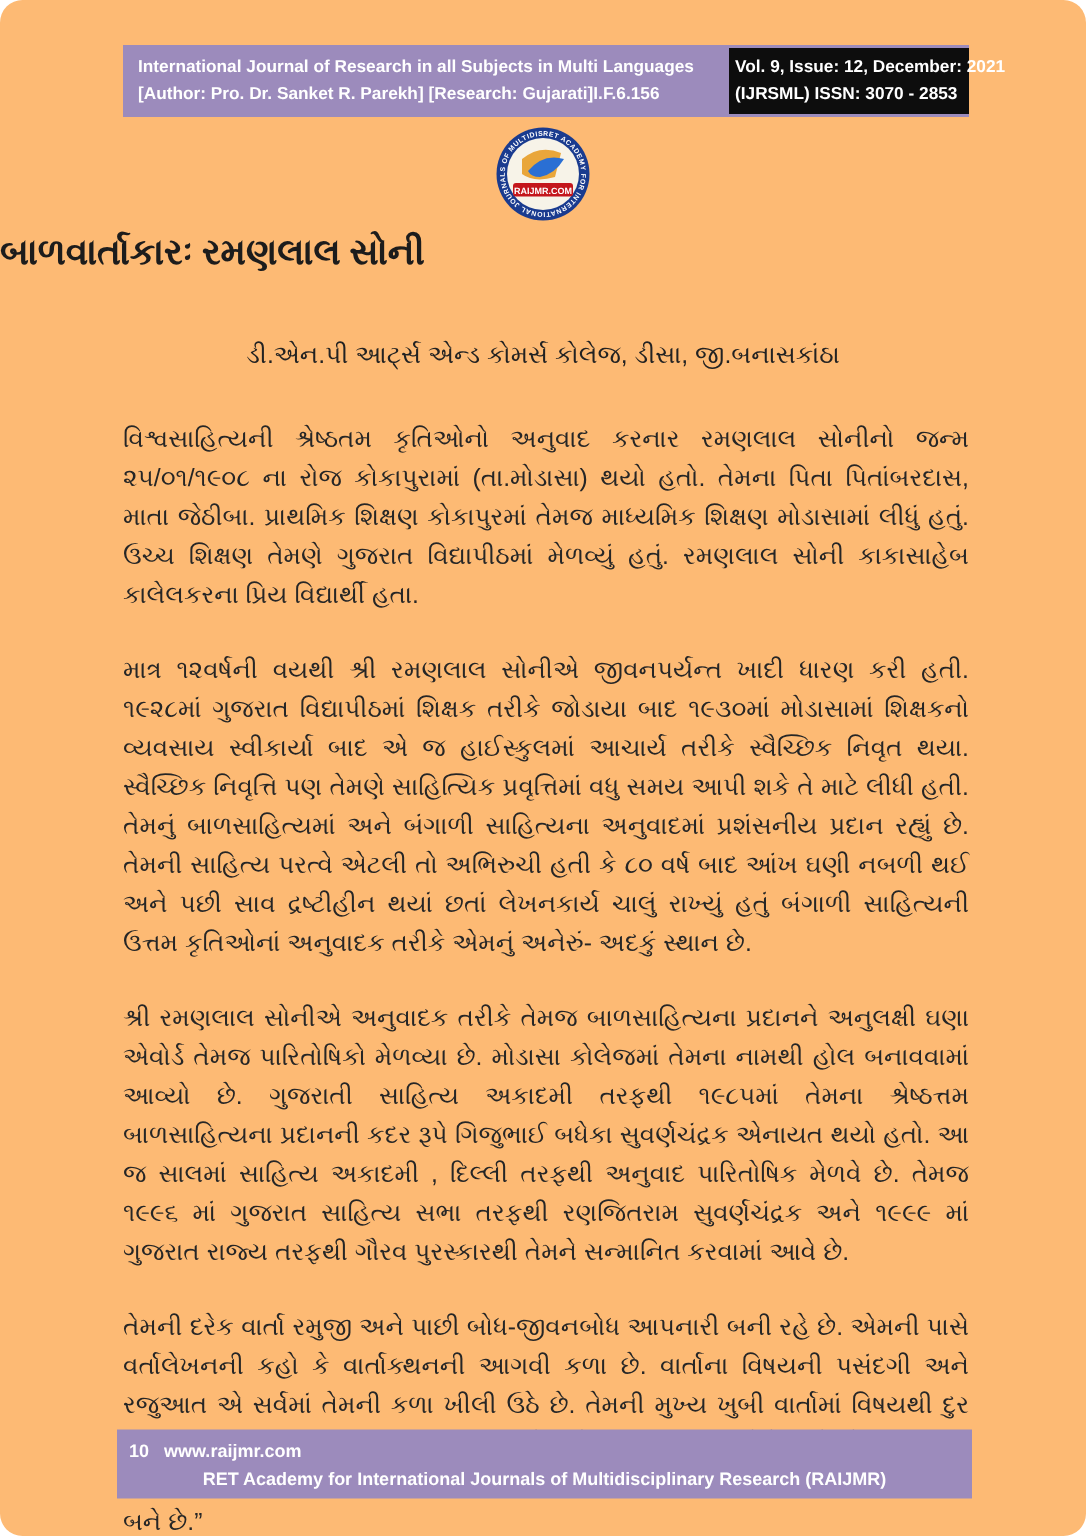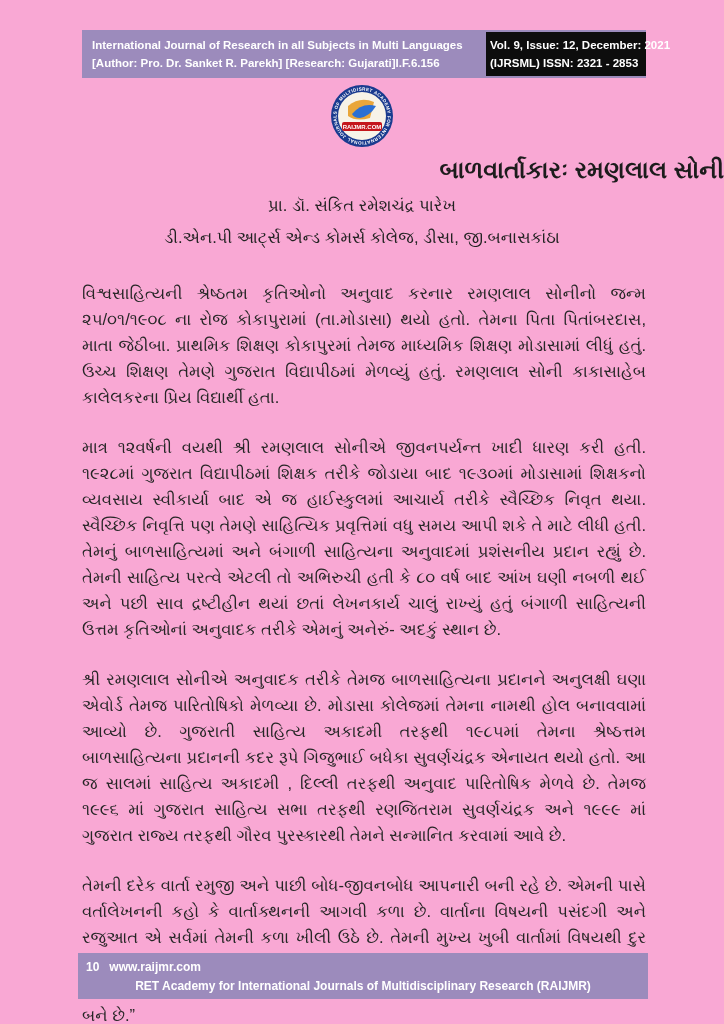--- a/index.html
+++ b/index.html
@@ -1,21 +1,21 @@
 <!DOCTYPE html>
 <html><head>
 <meta charset="utf-8">
 <style>
   html, body { margin: 0; padding: 0; background: #ffffff; }
   body {
     width: 724px; height: 1024px;
     font-family: "Liberation Sans", sans-serif;
     position: relative; overflow: hidden;
   }
-  .page { position: absolute; inset: 0; background: #f9a8d4; }
+  .page { position: absolute; inset: 0; background: #fdba74; border-radius: 15px; }
 
   
   .header {
     position: absolute; left: 82px; top: 30px; width: 564px; height: 48px;
     background: #9c8bbc; display: flex; box-sizing: border-box;
   }
   .header-left {
     flex: 1; padding: 6px 6px 6px 10px; color: #ffffff;
     font-size: 11.5px; font-weight: bold; line-height: 18px;
     white-space: nowrap; overflow: hidden;
@@ -25,22 +25,22 @@
     font-size: 11.5px; font-weight: bold; line-height: 18px;
     padding: 4px 8px 4px 4px; box-sizing: border-box; text-align: center;
     white-space: nowrap;
   }
 
   
   .logo-wrap { position: absolute; top: 84px; left: 0; width: 100%; text-align: center; }
 
   
   .title {
-    position: absolute; top: 156px; left: 0; width: 100%; text-align: right;
-    font-size: 24px; font-weight: bold; color: #1c1c1c; margin: 0;
+    position: absolute; top: 156px; left: 0; width: 100%; text-align: left;
+    font-size: 24px; font-weight: bold; color: #1c1c1c; margin: 0; font-family: Liberation Serif, serif;
   }
   .author {
     position: absolute; top: 196px; left: 0; width: 100%; text-align: center;
     font-size: 16.5px; color: #222;
   }
   .affiliation {
     position: absolute; top: 228px; left: 0; width: 100%; text-align: center;
     font-size: 16.5px; color: #222;
   }
 
@@ -68,21 +68,21 @@
 
 <div class="page">
 
   <div class="header">
     <div class="header-left">
       <div>International Journal of Research in all Subjects in Multi Languages</div>
       <div>[Author: Pro. Dr. Sanket R. Parekh] [Research: Gujarati]I.F.6.156</div>
     </div>
     <div class="header-right">
       <div>Vol. 9, Issue: 12, December: 2021</div>
-      <div>(IJRSML) ISSN: 2321 - 2853</div>
+      <div>(IJRSML) ISSN: 3070 - 2853</div>
     </div>
   </div>
 
   <div class="logo-wrap">
     <svg width="64" height="64" viewBox="0 0 64 64">
       <circle cx="32" cy="32" r="31" fill="#1a3b8f"></circle>
       <circle cx="32" cy="32" r="24" fill="#f7f3e8"></circle>
       <defs>
         <path id="ringPath" d="M 32,6.5 A 25.5,25.5 0 1 1 31.99,6.5"></path>
       </defs>
@@ -90,21 +90,20 @@
         <textPath href="#ringPath">RET ACADEMY FOR INTERNATIONAL JOURNALS OF MULTIDISCIPLINARY RESEARCH</textPath>
       </text>
       <path d="M 18 22 Q 30 12 44 18 L 40 34 Q 26 38 18 32 Z" fill="#e9a63a"></path>
       <path d="M 22 30 Q 32 18 46 22 Q 40 32 30 34 Q 24 34 22 30 Z" fill="#2a6fd4"></path>
       <rect x="12" y="38" width="40" height="9" rx="2" fill="#c4161c"></rect>
       <text x="32" y="45" text-anchor="middle" font-size="6" font-weight="bold" fill="#ffffff">RAIJMR.COM</text>
     </svg>
   </div>
 
   <h1 class="title">બાળવાર્તાકારઃ રમણલાલ સોની</h1>
-  <div class="author">પ્રા. ડૉ. સંકિત રમેશચંદ્ર પારેખ</div>
   <div class="affiliation">ડી.એન.પી આર્ટ્સ એન્ડ કોમર્સ કોલેજ, ડીસા, જી.બનાસકાંઠા</div>
 
   <div class="body-text">
     <p>વિશ્વસાહિત્યની શ્રેષ્ઠતમ કૃતિઓનો અનુવાદ કરનાર રમણલાલ સોનીનો જન્મ ૨૫/૦૧/૧૯૦૮ ના રોજ કોકાપુરામાં (તા.મોડાસા) થયો હતો. તેમના પિતા પિતાંબરદાસ, માતા જેઠીબા. પ્રાથમિક શિક્ષણ કોકાપુરમાં તેમજ માધ્યમિક શિક્ષણ મોડાસામાં લીધું હતું. ઉચ્ચ શિક્ષણ તેમણે ગુજરાત વિદ્યાપીઠમાં મેળવ્યું હતું. રમણલાલ સોની કાકાસાહેબ કાલેલકરના પ્રિય વિદ્યાર્થી હતા.</p>
     <p>માત્ર ૧૨વર્ષની વયથી શ્રી રમણલાલ સોનીએ જીવનપર્યન્ત ખાદી ધારણ કરી હતી. ૧૯૨૮માં ગુજરાત વિદ્યાપીઠમાં શિક્ષક તરીકે જોડાયા બાદ ૧૯૩૦માં મોડાસામાં શિક્ષકનો વ્યવસાય સ્વીકાર્યા બાદ  એ જ હાઈસ્કુલમાં આચાર્ય તરીકે સ્વૈચ્છિક નિવૃત થયા. સ્વૈચ્છિક નિવૃત્તિ પણ તેમણે સાહિત્યિક પ્રવૃત્તિમાં વધુ સમય આપી શકે તે માટે લીધી હતી. તેમનું બાળસાહિત્યમાં અને બંગાળી સાહિત્યના અનુવાદમાં પ્રશંસનીય પ્રદાન રહ્યું છે. તેમની સાહિત્ય પરત્વે એટલી તો અભિરુચી હતી કે ૮૦ વર્ષ બાદ આંખ ઘણી નબળી થઈ અને પછી સાવ દ્રષ્ટીહીન થયાં છતાં લેખનકાર્ય ચાલું રાખ્યું હતું બંગાળી સાહિત્યની ઉત્તમ કૃતિઓનાં અનુવાદક તરીકે એમનું અનેરું- અદકું સ્થાન છે.</p>
     <p>શ્રી રમણલાલ સોનીએ અનુવાદક તરીકે તેમજ બાળસાહિત્યના પ્રદાનને અનુલક્ષી ઘણા એવોર્ડ તેમજ પારિતોષિકો મેળવ્યા છે. મોડાસા કોલેજમાં તેમના નામથી હોલ બનાવવામાં આવ્યો છે. ગુજરાતી સાહિત્ય અકાદમી તરફથી ૧૯૮૫માં તેમના શ્રેષ્ઠત્તમ બાળસાહિત્યના પ્રદાનની કદર રૂપે ગિજુભાઈ બધેકા સુવર્ણચંદ્રક એનાયત થયો હતો. આ જ સાલમાં સાહિત્ય અકાદમી , દિલ્લી તરફથી અનુવાદ પારિતોષિક મેળવે છે. તેમજ ૧૯૯૬ માં ગુજરાત સાહિત્ય સભા તરફથી રણજિતરામ સુવર્ણચંદ્રક અને ૧૯૯૯ માં ગુજરાત રાજ્ય તરફથી ગૌરવ પુરસ્કારથી તેમને સન્માનિત કરવામાં આવે છે.</p>
     <p>તેમની દરેક વાર્તા રમુજી અને પાછી બોધ-જીવનબોધ આપનારી બની રહે છે. એમની પાસે વર્તાલેખનની કહો કે વાર્તાક્થનની આગવી કળા છે. વાર્તાના વિષયની પસંદગી અને રજુઆત એ સર્વમાં તેમની કળા ખીલી ઉઠે છે. તેમની મુખ્ય ખુબી વાર્તામાં વિષયથી દુર નીકળી જતા નથી , પરંતુ વિષયમાં સીધો પ્રવેશ કરી ઘટનાઓને ગૂંથે છે. સાક્ષરશ્રી નગીનદાસ પારેખના શબ્દોમાં “તેમની રચનાઓ ભાવ અને ભાષા બંને દ્રષ્ટિએ આસ્વાદ્ય બને છે.”</p>
 
   </div>
 

